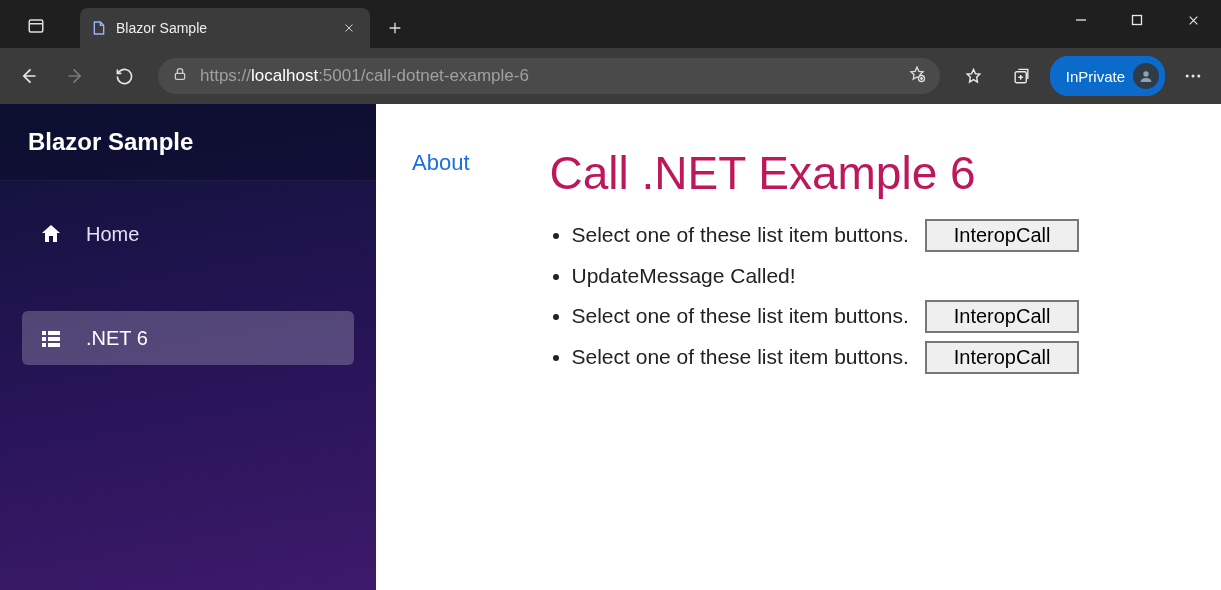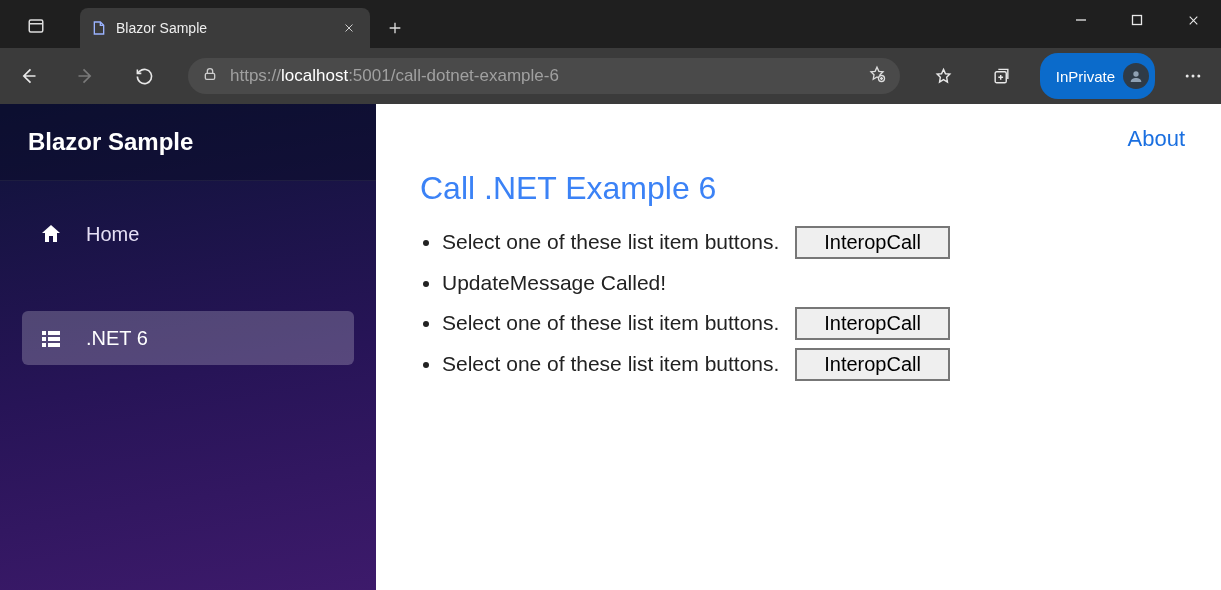--- a/index.html
+++ b/index.html
@@ -73,21 +73,21 @@
     display:flex; align-items:center; justify-content:center;
     color: #e8e8e8;
   }
 
   .toolbar {
     height: 56px;
     background: #3b3b3b;
     display: flex;
     align-items: center;
     padding: 0 8px;
-    gap: 18px;
+    gap: 8px;
     color: #ccc;
   }
   .tb-btn {
     width: 40px; height: 40px;
     display:flex;align-items:center;justify-content:center;
     border-radius: 4px;
     color: #e8e8e8;
   }
   .tb-btn.disabled { color: #7a7a7a; }
   .addr {
@@ -103,21 +103,21 @@
     color: #ddd;
     margin: 0 6px;
   }
   .addr .lock { color: #ccc; }
   .addr .url { flex: 1; white-space: nowrap; overflow: hidden; }
   .addr .url .dim { color: #a0a0a0; }
   .addr .url .bright { color: #fff; }
   .inprivate {
     background: #0b6bcb;
     border-radius: 18px;
-    height: 46px;
+    height: 40px;
     display:flex; align-items:center;
     padding: 0 6px 0 16px;
     gap: 8px;
     color: #fff;
     font-size: 15px;
   }
   .avatar {
     width: 26px; height: 26px; border-radius: 50%;
     background: #2f3b47;
     display:flex;align-items:center;justify-content:center;
@@ -166,39 +166,40 @@
   .nav-icon {
     width: 26px; height: 26px;
     display:inline-flex;align-items:center;justify-content:center;
     color: #fff;
   }
 
   .page {
     flex: 1;
     background: #fff;
     display: flex;
-    flex-direction: column;
+    flex-direction: row;
+    margin-top: 24px;
   }
   .page-top {
     display:flex; justify-content:flex-end;
     padding: 22px 36px 0 36px;
   }
   .about-link {
     color: #1a6fe0;
     font-size: 22px;
     text-decoration: none;
   }
   .content {
     padding: 10px 44px;
   }
   h1.page-title {
-    font-size: 32px;
+    font-size: 46px;
     font-weight: 400;
     margin: 8px 0 18px 0;
-    color: #3b82f6;
+    color: #be185d;
     font-family: Arial, Helvetica, sans-serif;
   }
   ul.items {
     margin: 0 0 0 22px;
     padding: 0;
     font-size: 21px;
     color: #222;
     font-family: Arial, Helvetica, sans-serif;
   }
   ul.items li {

